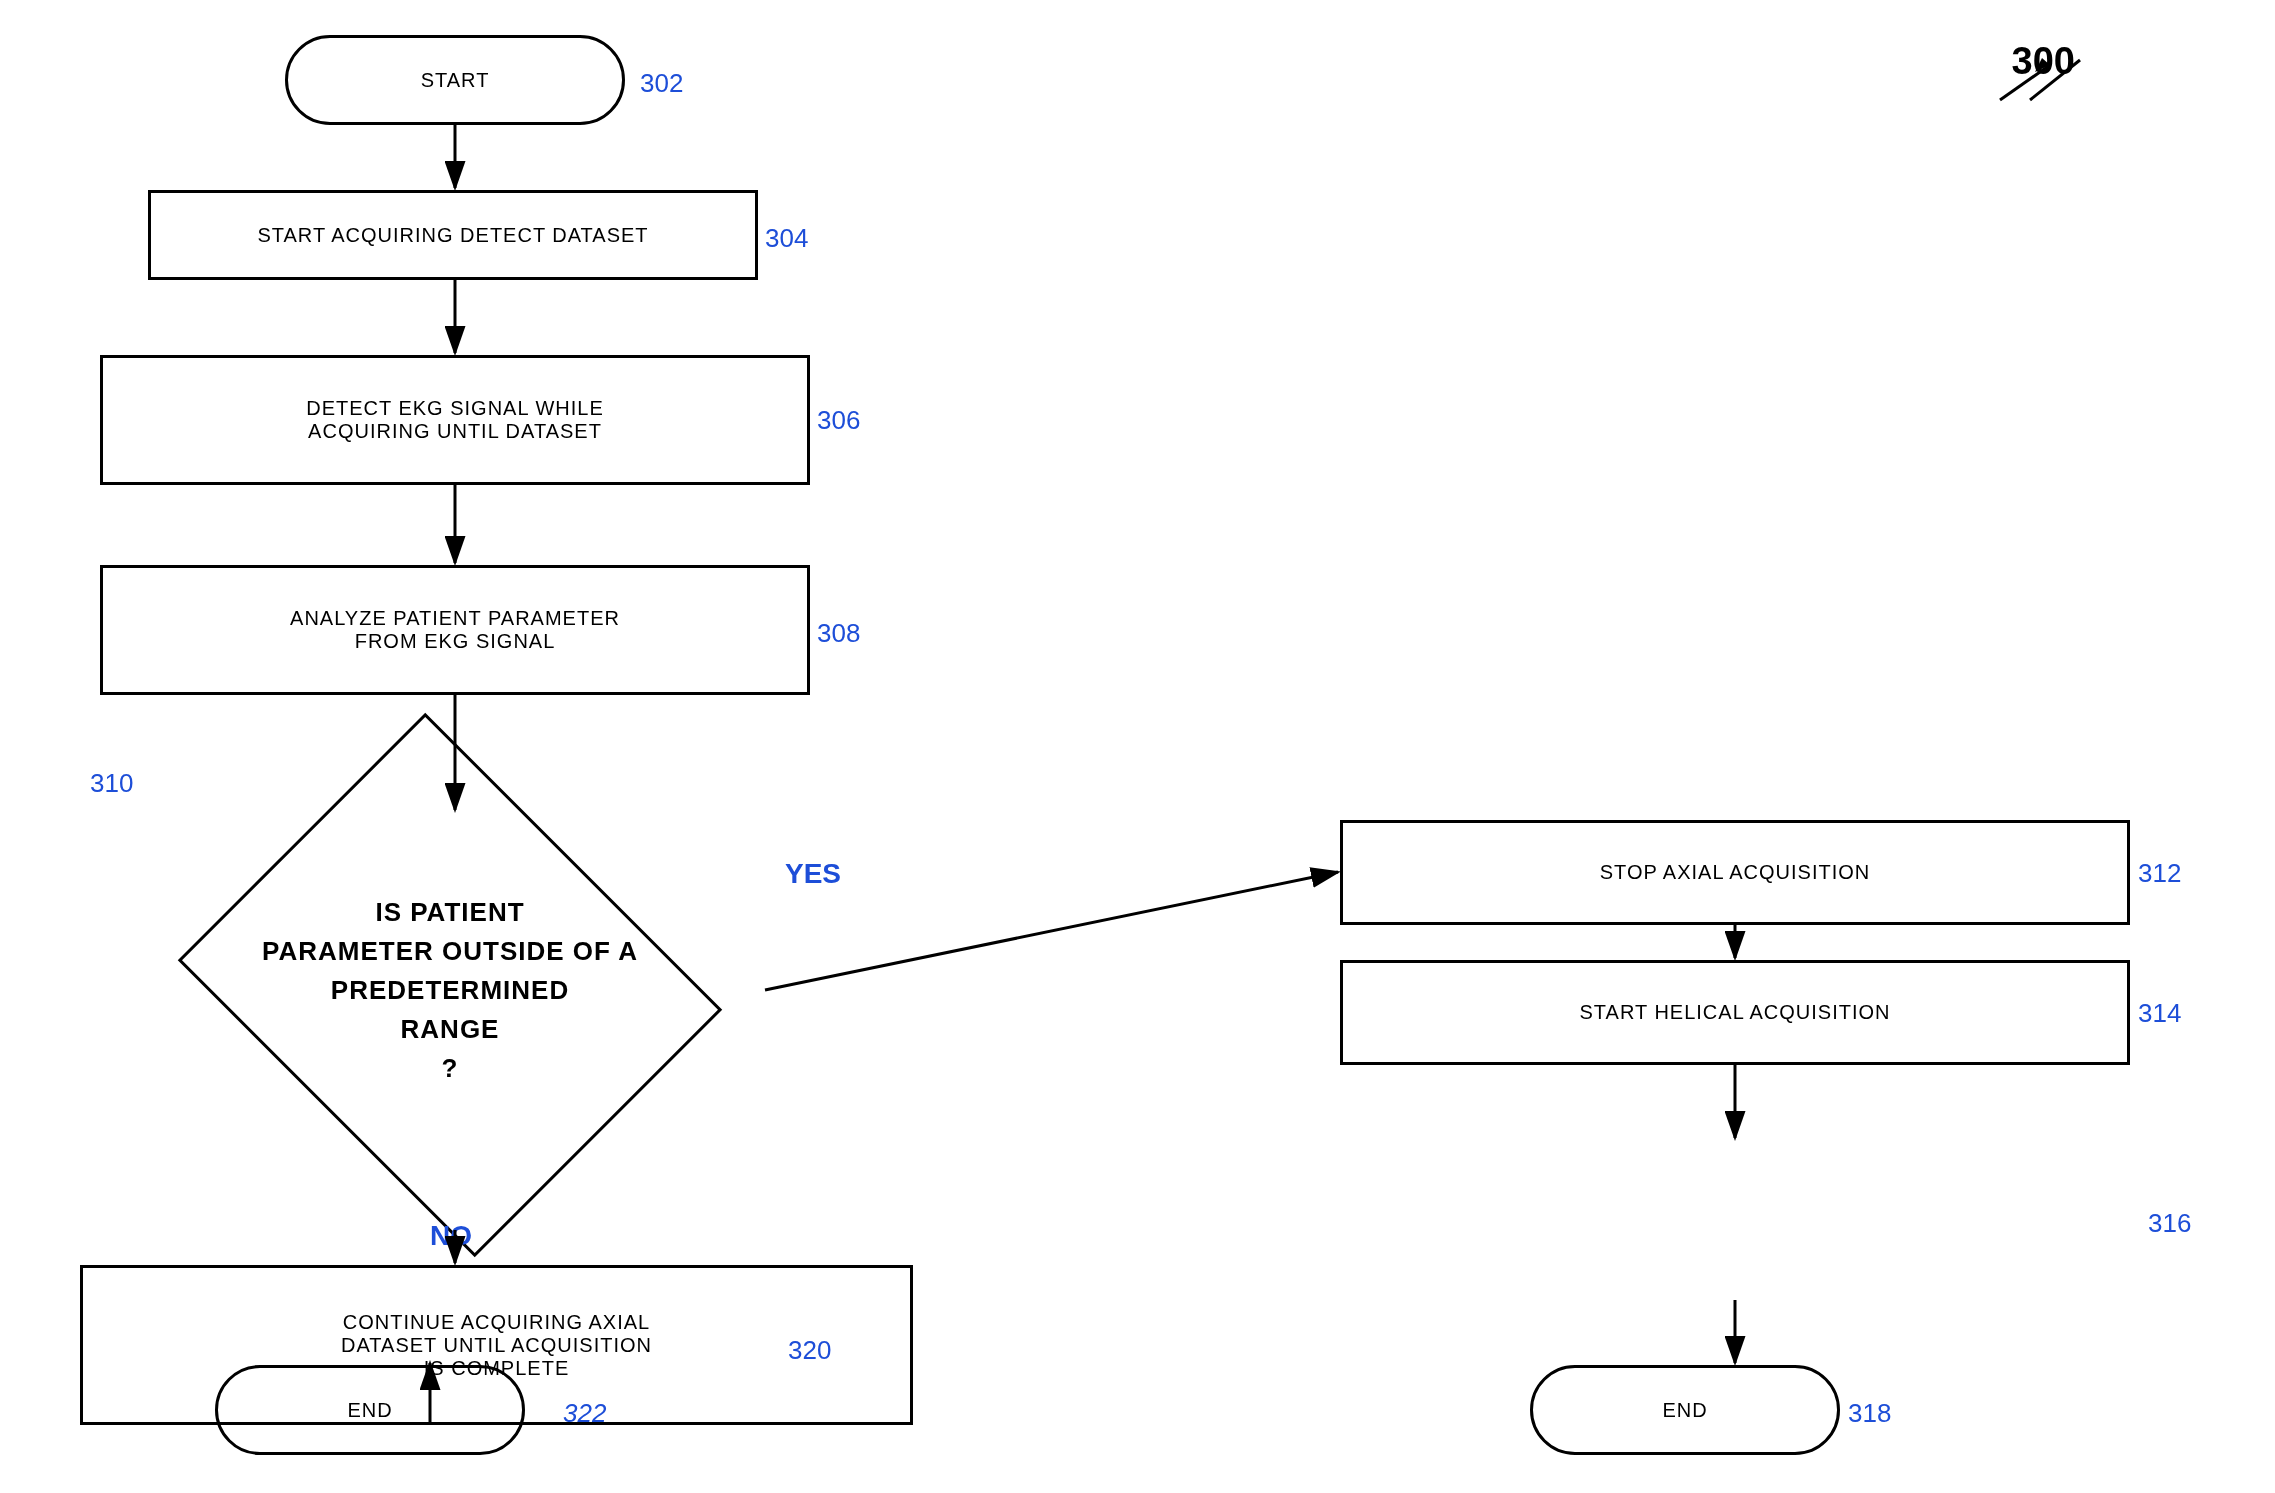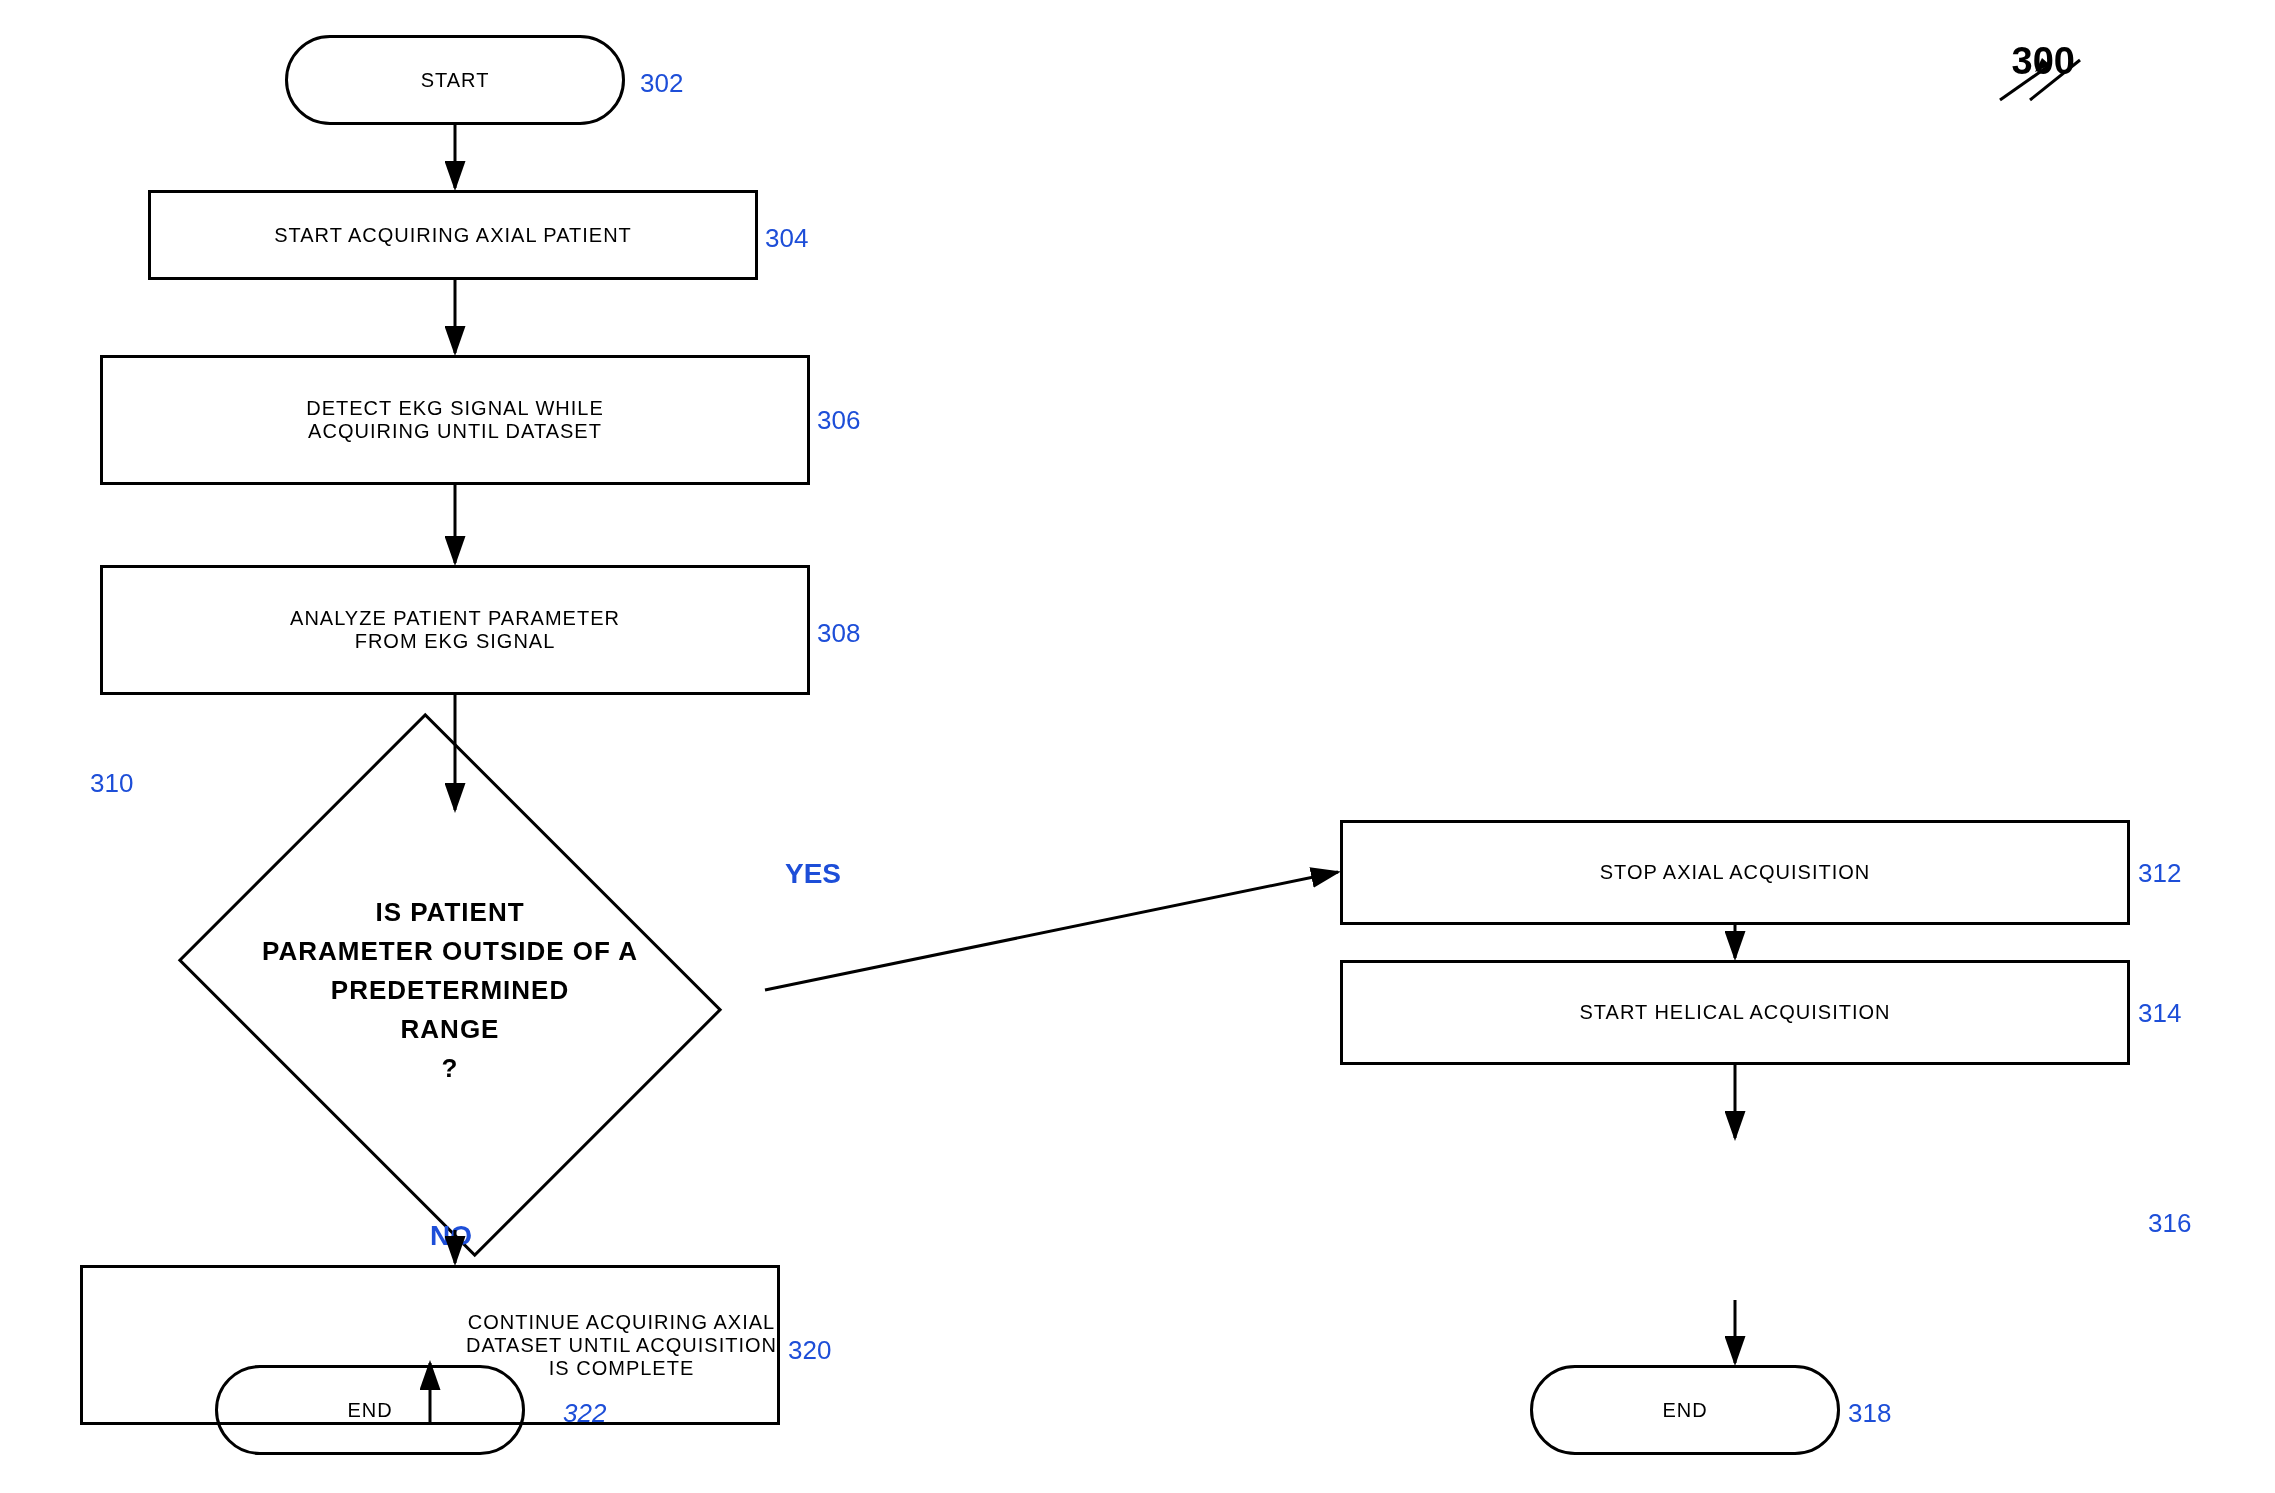--- a/index.html
+++ b/index.html
@@ -86,21 +86,21 @@
     <polygon points="2050,65 2035,72 2042,58" fill="#000"></polygon>
   </svg>
 
   <div class="fc-node fc-rounded" style="left:285px; top:35px; width:340px; height:90px;">
     <span>START</span>
   </div>
 
   <div class="fc-label" style="left:640px; top:68px;">302</div>
 
   <div class="fc-node fc-rect" style="left:148px; top:190px; width:610px; height:90px;">
-    <span>START ACQUIRING AXIAL PATIENT</span>
+    <span>START ACQUIRING DETECT DATASET</span>
   </div>
 
   <div class="fc-label" style="left:765px; top:223px;">304</div>
 
   <div class="fc-node fc-rect" style="left:100px; top:355px; width:710px; height:130px;">
     <span style="white-space:pre-line;">DETECT EKG SIGNAL WHILE
 ACQUIRING UNTIL DATASET</span>
   </div>
 
   <div class="fc-label" style="left:817px; top:405px;">306</div>
@@ -142,21 +142,21 @@
 
 
   <div class="fc-label" style="left:2148px; top:1208px;">316</div>
 
   <div class="fc-node fc-rounded" style="left:1530px; top:1365px; width:310px; height:90px;">
     <span>END</span>
   </div>
 
   <div class="fc-label" style="left:1848px; top:1398px;">318</div>
 
-  <div class="fc-node fc-rect" style="left:80px; top:1265px; width:700px; height:160px;justify-content:flex-end;">
+  <div class="fc-node fc-rect" style="left:80px; top:1265px; width:833px; height:160px;">
     <span style="white-space:pre-line;">CONTINUE ACQUIRING AXIAL
 DATASET UNTIL ACQUISITION
 IS COMPLETE</span>
   </div>
 
   <div class="fc-label" style="left:788px; top:1335px;">320</div>
 
   <div class="fc-node fc-rounded" style="left:215px; top:1365px; width:310px; height:90px;">
     <span>END</span>
   </div>

